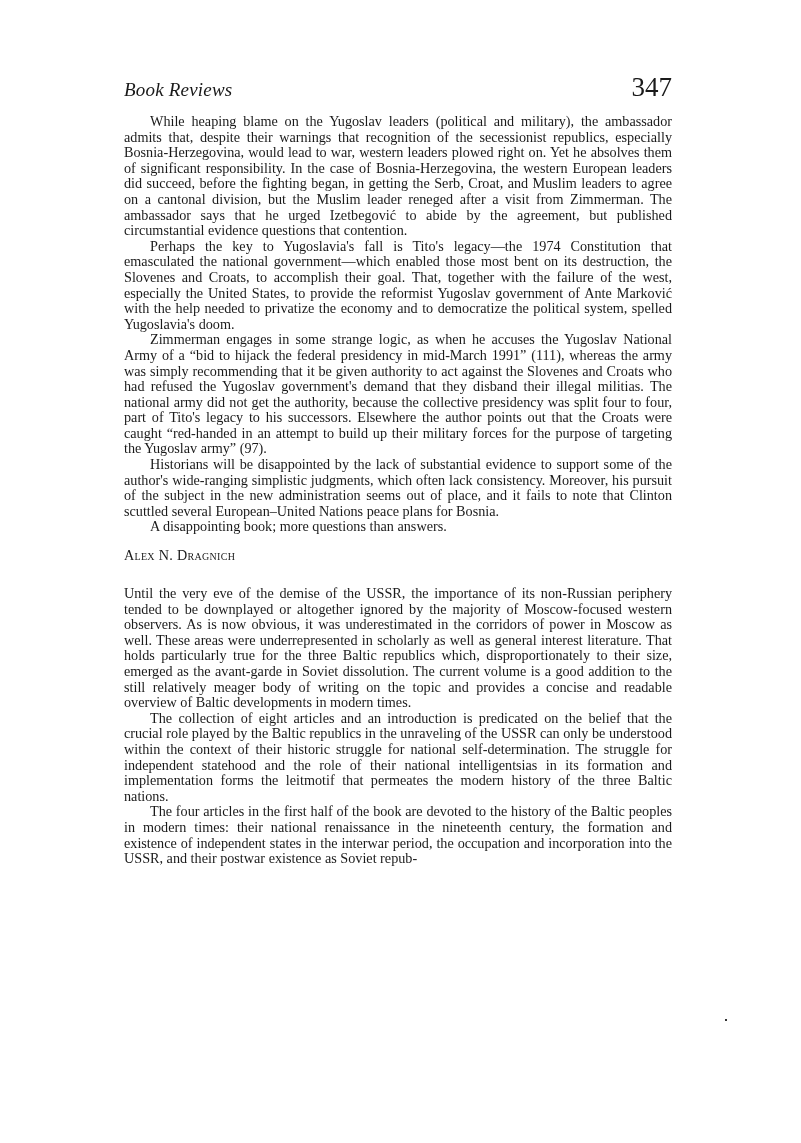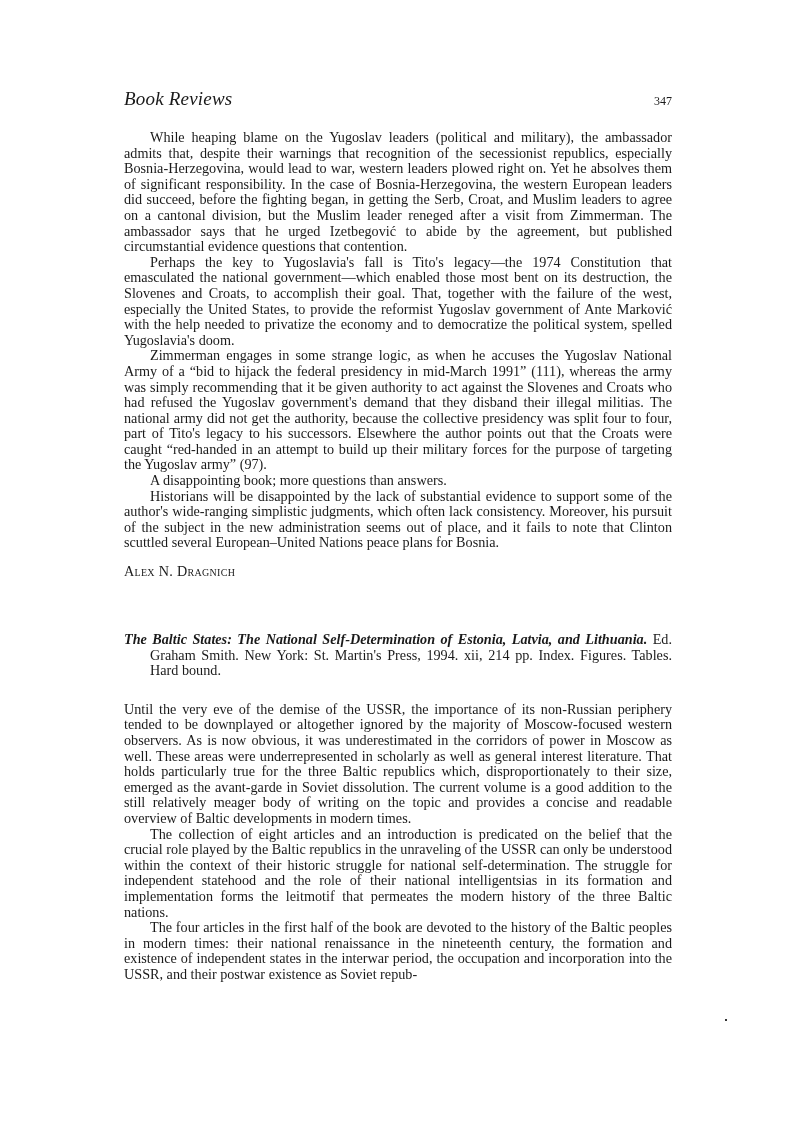--- a/index.html
+++ b/index.html
@@ -11,36 +11,36 @@
       width: 801px;
       height: 1143px;
       position: relative;
       overflow: hidden;
       font-family: "Liberation Serif", "DejaVu Serif", serif;
       color: #1a1a1a;
     }
     .page {
       position: absolute;
       left: 124px;
-      top: 88px;
+      top: 72px;
       width: 548px;
     }
     .running-head {
       display: flex;
       justify-content: space-between;
       align-items: baseline;
       height: 32px;
     }
     .running-title {
       font-style: italic;
       font-size: 19px;
       letter-spacing: 0.2px;
     }
     .page-number {
-      font-size: 12px;
+      font-size: 27px;
     }
     .body-text {
       font-size: 14.2px;
       line-height: 15.6px;
       text-align: justify;
       hyphens: manual;
     }
     .body-text p {
       margin: 0;
       text-indent: 26px;
@@ -95,29 +95,28 @@
 
   <div class="running-head">
     <span class="running-title">Book Reviews</span>
     <span class="page-number">347</span>
   </div>
 
   <section class="body-text review-one">
     <p>While heaping blame on the Yugoslav leaders (political and military), the ambassador admits that, despite their warnings that recognition of the secessionist republics, especially Bosnia-Herzegovina, would lead to war, western leaders plowed right on. Yet he absolves them of significant responsibility. In the case of Bosnia-Herzegovina, the western European leaders did succeed, before the fighting began, in getting the Serb, Croat, and Muslim leaders to agree on a cantonal division, but the Muslim leader reneged after a visit from Zimmerman. The ambassador says that he urged Izetbegović to abide by the agreement, but published circumstantial evidence questions that contention.</p>
     <p>Perhaps the key to Yugoslavia's fall is Tito's legacy—the 1974 Constitution that emasculated the national government—which enabled those most bent on its destruction, the Slovenes and Croats, to accomplish their goal. That, together with the failure of the west, especially the United States, to provide the reformist Yugoslav government of Ante Marković with the help needed to privatize the economy and to democratize the political system, spelled Yugoslavia's doom.</p>
     <p>Zimmerman engages in some strange logic, as when he accuses the Yugoslav National Army of a “bid to hijack the federal presidency in mid-March 1991” (111), whereas the army was simply recommending that it be given authority to act against the Slovenes and Croats who had refused the Yugoslav government's demand that they disband their illegal militias. The national army did not get the authority, because the collective presidency was split four to four, part of Tito's legacy to his successors. Elsewhere the author points out that the Croats were caught “red-handed in an attempt to build up their military forces for the purpose of targeting the Yugoslav army” (97).</p>
+    <p>Historians will be disappointed by the lack of substantial evidence to support some of the author's wide-ranging simplistic judgments, which often lack consistency. Moreover, his pursuit of the subject in the new administration seems out of place, and it fails to note that Clinton scuttled several European–United Nations peace plans for Bosnia.</p>
     <p>A disappointing book; more questions than answers.</p>
-    <p>Historians will be disappointed by the lack of substantial evidence to support some of the author's wide-ranging simplistic judgments, which often lack consistency. Moreover, his pursuit of the subject in the new administration seems out of place, and it fails to note that Clinton scuttled several European–United Nations peace plans for Bosnia.</p>
 
     <div class="signature">
       <div class="sig-name">Alex N. Dragnich</div>
     </div>
   </section>
 
-  <div class="citation"><span class="book-title">The Baltic States: The National Self-Determination of Estonia, Latvia, and Lithuania.</span><span> Ed. Graham Smith. New York: St. Martin's Press, 1994. xii, 214 pp. Index. Figures. Tables. Hard bound.</span></div>
 
   <section class="body-text review-two">
     <p class="no-indent">Until the very eve of the demise of the USSR, the importance of its non-Russian periphery tended to be downplayed or altogether ignored by the majority of Moscow-focused western observers. As is now obvious, it was underestimated in the corridors of power in Moscow as well. These areas were underrepresented in scholarly as well as general interest literature. That holds particularly true for the three Baltic republics which, disproportionately to their size, emerged as the avant-garde in Soviet dissolution. The current volume is a good addition to the still relatively meager body of writing on the topic and provides a concise and readable overview of Baltic developments in modern times.</p>
     <p>The collection of eight articles and an introduction is predicated on the belief that the crucial role played by the Baltic republics in the unraveling of the USSR can only be understood within the context of their historic struggle for national self-determination. The struggle for independent statehood and the role of their national intelligentsias in its formation and implementation forms the leitmotif that permeates the modern history of the three Baltic nations.</p>
     <p>The four articles in the first half of the book are devoted to the history of the Baltic peoples in modern times: their national renaissance in the nineteenth century, the formation and existence of independent states in the interwar period, the occupation and incorporation into the USSR, and their postwar existence as Soviet repub-</p>
   </section>
 
 </div>
 
 <div class="stray-mark"></div>

